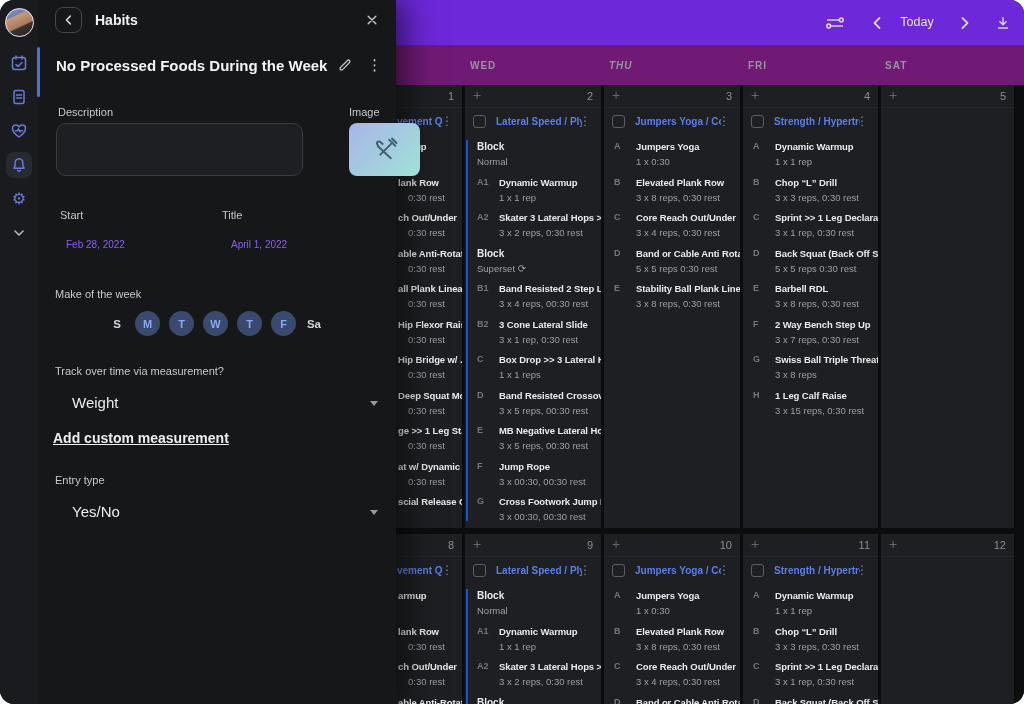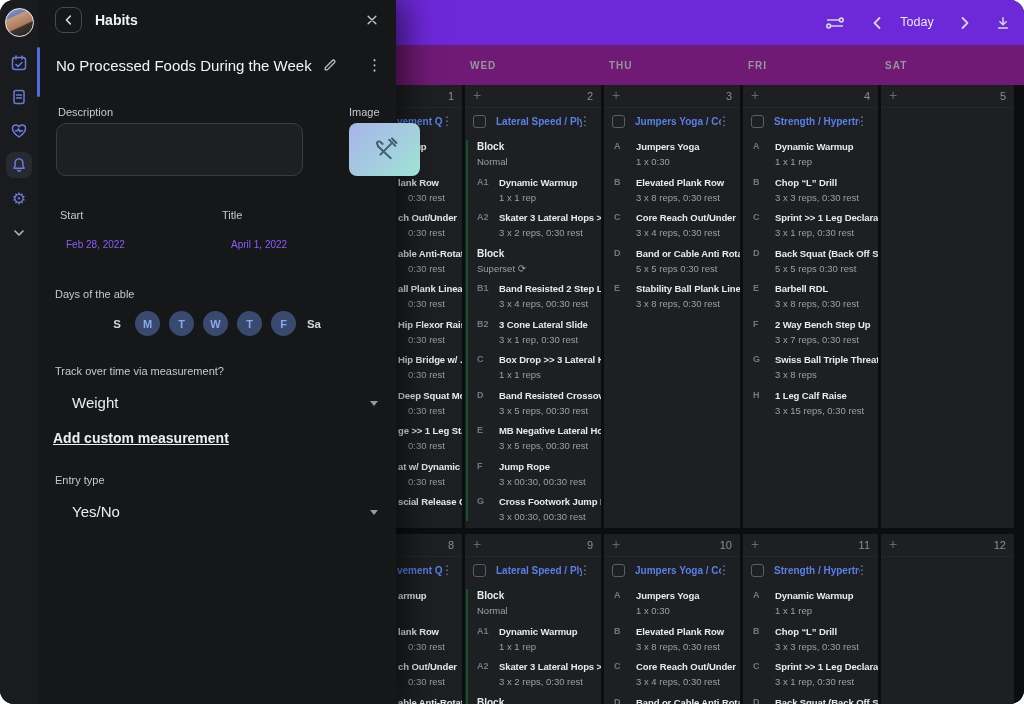--- a/index.html
+++ b/index.html
@@ -11,41 +11,41 @@
   .cal{position:absolute;left:396px;top:0;width:628px;height:704px;}
   .topbar{position:absolute;left:0;top:0;right:0;height:45px;background:#6d28d9;}
   .tbtn{position:absolute;top:13px;width:22px;height:20px;display:flex;align-items:center;justify-content:center;cursor:pointer;}
   .tb-filter{left:428px;}
   .tb-prev{left:470px;}
   .tb-today{position:absolute;left:493px;top:15px;width:56px;text-align:center;font-size:12.5px;color:#e8e9eb;cursor:pointer;}
   .tb-next{left:558px;}
   .tb-dl{left:596px;}
   .daynames{position:absolute;left:0;top:45px;right:0;height:40px;background:#701a75;}
   .dname{position:absolute;top:15px;font-size:10px;font-weight:bold;letter-spacing:1px;color:#94969b;}
-  .dn0{left:74px;}.dn1{left:213px;}.dn2{left:352px;}.dn3{left:489px;}
+  .dn0{left:74px;}.dn1{left:213px;font-style:italic;}.dn2{left:352px;}.dn3{left:489px;}
   .grid{position:absolute;left:0;top:85px;right:0;bottom:0;background:#0c0d0e;}
   .week{position:absolute;left:0;right:0;overflow:hidden;}
   .w0{top:0;height:443px;}
   .w1{top:449px;height:170px;}
   .col{position:absolute;top:0;bottom:0;background:#1d1f22;overflow:hidden;}
   .c0{left:0;width:66px;}
   .c1{left:69px;width:136px;}
   .c2{left:208px;width:136px;}
   .c3{left:347px;width:135px;}
   .c4{left:485px;width:133px;}
   .strip{position:relative;height:23px;border-bottom:1px solid #26272b;}
   .plus{position:absolute;left:8px;top:2px;color:#64676d;font-size:14px;line-height:16px;cursor:pointer;}
   .dnum{position:absolute;right:8px;top:5px;color:#8b8e93;font-size:11px;}
   .trow{position:relative;height:16px;margin:6px 6px 10px 0;}
   .cbx{position:absolute;left:8px;top:1px;width:13px;height:13px;border:1.5px solid #5a5e64;border-radius:3px;cursor:pointer;}
   .ctitle{position:absolute;left:31px;top:2px;font-size:10px;font-weight:bold;color:#5b7fe6;white-space:nowrap;
           max-width:86px;overflow:hidden;cursor:pointer;}
   .kebab{position:absolute;right:4px;top:0;color:#85888d;font-size:12px;line-height:14px;cursor:pointer;}
   .cbody{margin-left:1px;}
-  .cbody.bordered{border-left:2px solid #14532d;}
+  .cbody.bordered{border-left:2px solid #1d4ed8;}
   .xrow,.brow{position:relative;height:26px;margin-bottom:9.5px;}
   .tag{position:absolute;left:9px;top:1px;font-size:9px;font-weight:bold;color:#74777d;}
   .lbl{margin-left:31px;font-size:9.5px;font-weight:bold;color:#e9eaec;line-height:13px;white-space:nowrap;overflow:hidden;letter-spacing:-0.1px;}
   .sub{margin-left:31px;margin-top:3px;font-size:9.5px;color:#9ba0a6;line-height:12px;white-space:nowrap;overflow:hidden;}
   .blabel{margin-left:9px;font-size:10px;font-weight:bold;color:#e9eaec;line-height:13px;}
   .bsub{margin-left:9px;margin-top:3px;font-size:9.5px;color:#9ba0a6;line-height:12px;}
   .cyc{color:#9ba0a6;font-size:10px;}
   .partial .ctitle{left:1px;max-width:46px;}
   .partial .kebab{right:3px;}
   .partial .lbl{margin-left:1px;}
@@ -63,21 +63,21 @@
   .nav-indicator{position:absolute;left:37px;top:47px;width:3px;height:50px;background:#4d6fe0;border-radius:2px;z-index:7;}
 
   
   .modal{position:absolute;left:38px;top:0;width:358px;height:704px;background:#161719;z-index:5;
          box-shadow:10px 0 30px rgba(0,0,0,0.55);}
   .m-back{position:absolute;left:17px;top:7px;width:27px;height:26px;border:1px solid #45484d;border-radius:8px;
           display:flex;align-items:center;justify-content:center;cursor:pointer;}
   .m-title{position:absolute;left:57px;top:12px;font-size:14px;font-weight:bold;color:#f1f2f4;}
   .m-close{position:absolute;right:15px;top:11px;width:18px;height:18px;display:flex;align-items:center;justify-content:center;cursor:pointer;}
   .m-habit-row{position:absolute;left:18px;top:55px;right:14px;height:20px;display:flex;align-items:center;gap:11px;}
-  .m-habit-title{font-size:15px;font-weight:normal;color:#f3f4f6;white-space:nowrap;}
+  .m-habit-title{font-size:15px;font-weight:bold;color:#f3f4f6;white-space:nowrap;}
   .m-pencil{display:flex;cursor:pointer;}
   .m-kebab{margin-left:auto;color:#cfd1d4;font-size:15px;cursor:pointer;}
   .mlabel{position:absolute;font-size:11px;color:#c6c8cb;}
   .mvalue{position:absolute;font-size:10px;color:#8b5cf6;cursor:pointer;}
   .m-textarea{position:absolute;left:18px;top:123px;width:247px;height:53px;background:#1d1f22;border:1px solid #3a3c41;
               border-radius:10px;resize:none;outline:none;color:#eef0f2;font-family:"Liberation Sans",sans-serif;font-size:12px;padding:6px 8px;}
   .m-image-tile{position:absolute;left:311px;top:123px;width:71px;height:53px;border-radius:8px;cursor:pointer;
                 background:linear-gradient(135deg,#a9b4e9 0%,#9fe3d6 100%);display:flex;align-items:center;justify-content:center;}
   .days-row{position:absolute;left:70px;top:311px;display:flex;align-items:center;gap:9px;}
   .chip{min-width:18px;height:25px;display:flex;align-items:center;justify-content:center;
@@ -532,21 +532,21 @@
           <path d="M15.6 3.2 L17.2 4.8 M20.8 8.4 L19.2 6.8 M18 2.2 L21.8 6"></path>
         </svg>
       </span>
     </div>
 
     <div class="mlabel" style="left:22px;top:209px;">Start</div>
     <div class="mlabel" style="left:184px;top:209px;">Title</div>
     <div class="mvalue" style="left:28px;top:239px;">Feb 28, 2022</div>
     <div class="mvalue" style="left:193px;top:239px;">April 1, 2022</div>
 
-    <div class="mlabel" style="left:17px;top:288px;">Days of the able</div>
+    <div class="mlabel" style="left:17px;top:288px;">Make of the week</div>
     <div class="days-row">
         <span class="chip">S</span>
         <span class="chip sel">M</span>
         <span class="chip sel">T</span>
         <span class="chip sel">W</span>
         <span class="chip sel">T</span>
         <span class="chip sel">F</span>
         <span class="chip">Sa</span>
       </div>
 

